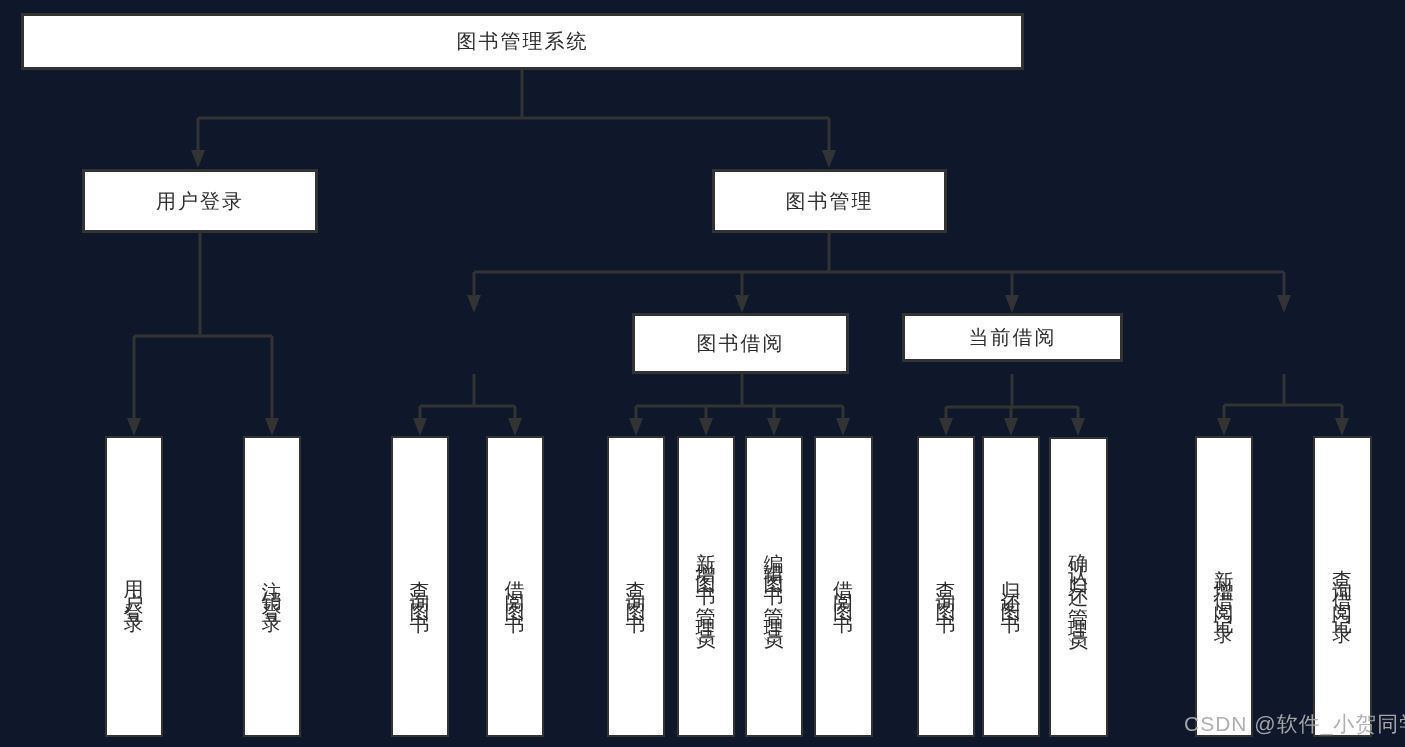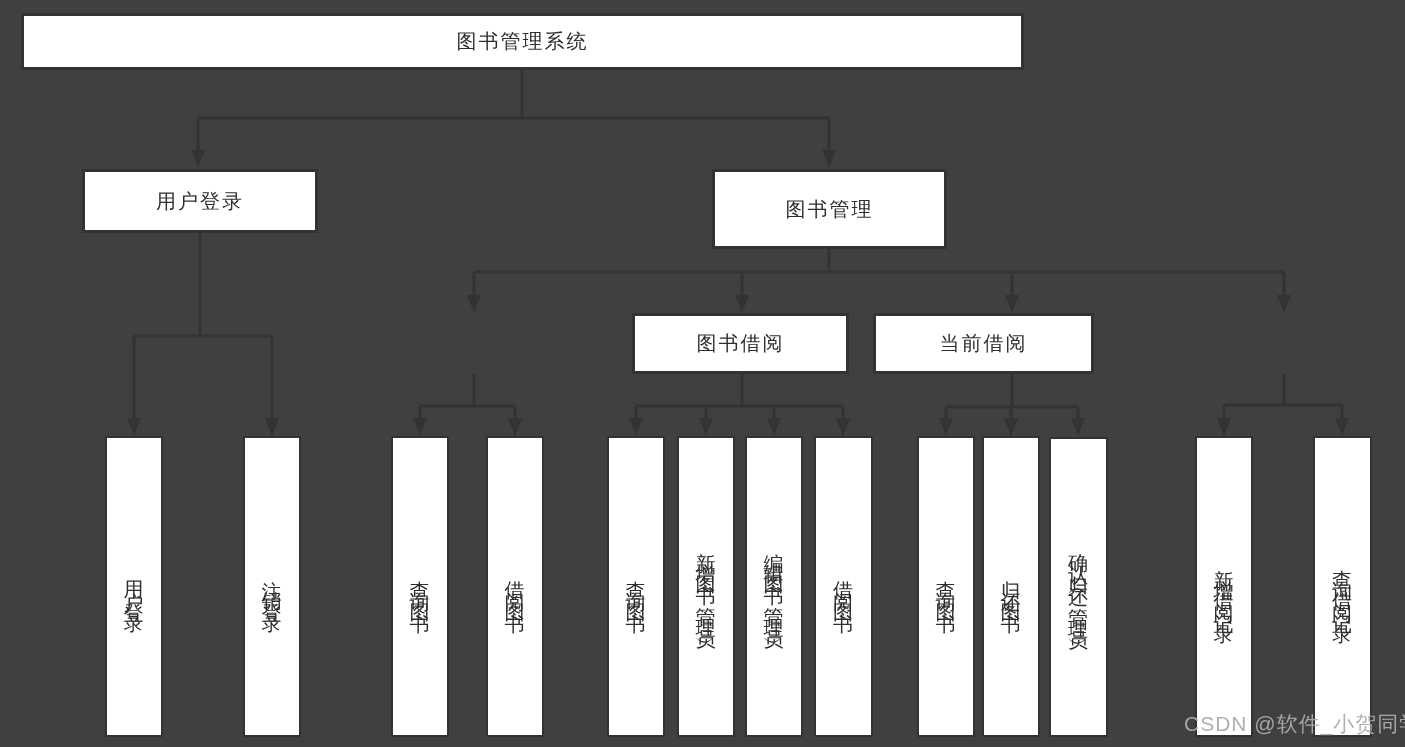--- a/index.html
+++ b/index.html
@@ -5,21 +5,21 @@
   html, body {
     margin: 0;
     padding: 0;
     background: #ffffff;
     font-family: "Liberation Sans", "DejaVu Sans", sans-serif;
   }
   .canvas {
     position: relative;
     width: 1405px;
     height: 747px;
-    background: #404040;
+    background: #0f172a;
     overflow: hidden;
   }
   svg.connectors {
     position: absolute;
     left: 0; top: 0;
     width: 1405px;
     height: 747px;
   }
   .box {
     position: absolute;
@@ -101,24 +101,24 @@
       <polygon points="1004,418 1018,418 1011,436"></polygon>
       <polygon points="1071,418 1085,418 1078,436"></polygon>
       <polygon points="1217,418 1231,418 1224,436"></polygon>
       <polygon points="1335,418 1349,418 1342,436"></polygon>
     </g>
   </svg>
 
   <div class="box" style="left:21px; top:13px; width:1003px; height:57px;">图书管理系统</div>
 
   <div class="box" style="left:82px; top:169px; width:236px; height:64px;">用户登录</div>
-  <div class="box" style="left:712px; top:169px; width:235px; height:80px;">图书管理</div>
+  <div class="box" style="left:712px; top:169px; width:235px; height:64px;">图书管理</div>
 
   <div class="box" style="left:632px; top:313px; width:217px; height:61px;">图书借阅</div>
-  <div class="box" style="left:873px; top:313px; width:221px; height:61px;">当前借阅</div>
+  <div class="box" style="left:902px; top:313px; width:221px; height:49px;">当前借阅</div>
 
   <div class="box leaf" style="left:105px; top:436px; width:58px; height:301px;">用户登录</div>
   <div class="box leaf" style="left:243px; top:436px; width:58px; height:301px;">注销登录</div>
 
   <div class="box leaf" style="left:391px; top:436px; width:58px; height:301px;">查询图书</div>
   <div class="box leaf" style="left:486px; top:436px; width:58px; height:301px;">借阅图书</div>
 
   <div class="box leaf" style="left:607px; top:436px; width:58px; height:301px;">查询图书</div>
   <div class="box leaf" style="left:677px; top:436px; width:58px; height:301px;">新增图书（管理员）</div>
   <div class="box leaf" style="left:745px; top:436px; width:58px; height:301px;">编辑图书（管理员）</div>

